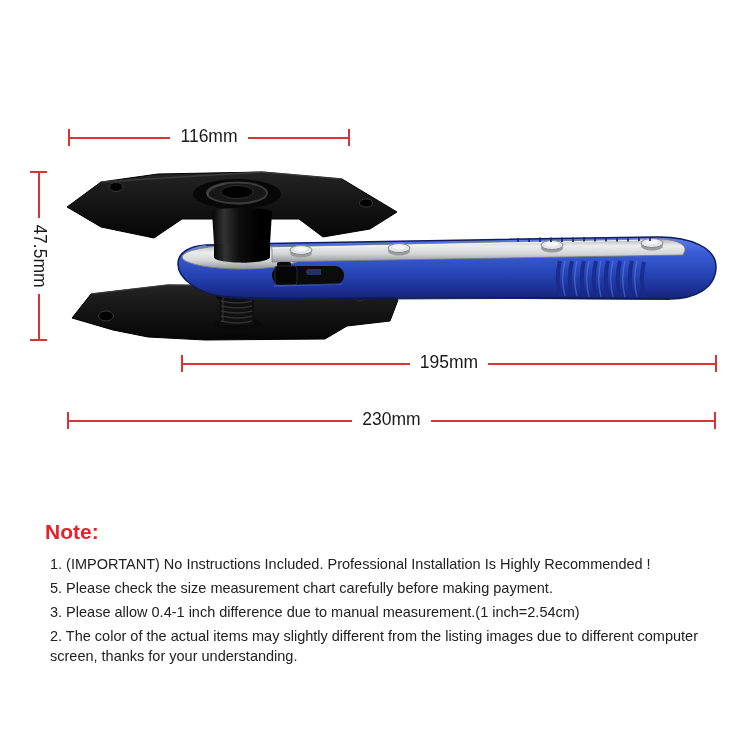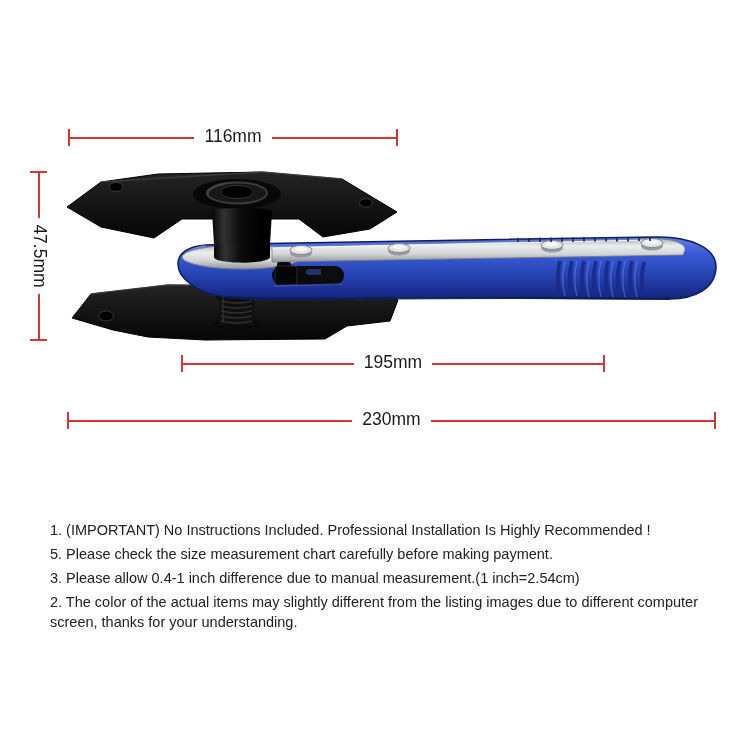--- a/index.html
+++ b/index.html
@@ -7,22 +7,22 @@
     position:relative;width:750px;height:750px;background:#ffffff;overflow:hidden;
     font-family:"Liberation Sans","DejaVu Sans",sans-serif;
   }
   .product-svg{position:absolute;left:0;top:0;width:750px;height:480px;}
 
   
   .dim-h{position:absolute;display:flex;align-items:center;height:17px;}
   .dim-h .tick{width:2px;height:17px;background:#d93434;}
   .dim-h .line{flex:1;height:2px;background:#d93434;}
   .dim-h .lbl{padding:0 10px;font-size:17.5px;line-height:1;color:#1a1a1a;transform:translateY(-1px);white-space:nowrap;}
-  .dim-116{left:68px;top:129px;width:330px;}
-  .dim-195{left:181px;top:355px;width:424px;}
+  .dim-116{left:68px;top:129px;width:282px;}
+  .dim-195{left:181px;top:355px;width:536px;}
   .dim-230{left:67px;top:412px;width:649px;justify-content:flex-end;}
 
   .dim-v{position:absolute;display:flex;flex-direction:column;align-items:center;width:17px;left:30px;top:171px;height:170px;}
   .dim-v .tick{height:2px;width:17px;background:#d93434;}
   .dim-v .line{flex:1;width:2px;background:#d93434;}
   .dim-v .lbl{height:76px;width:100%;position:relative;}
   .dim-v .lbl span{
     position:absolute;top:50%;left:50%;
     transform:translate(-50%,-50%) rotate(90deg);
     font-size:17.5px;color:#1a1a1a;white-space:nowrap;line-height:1;
@@ -187,19 +187,20 @@
 
   <div class="dim-h dim-230">
     <span class="tick"></span>
     <span class="line"></span>
     <span class="lbl">230mm</span>
     <span class="line"></span>
     <span class="tick"></span>
   </div>
 
   <div class="note">
+    <div class="note-title">Note:</div>
     <p>1. (IMPORTANT) No Instructions Included. Professional Installation Is Highly Recommended !</p>
     <p>5. Please check the size measurement chart carefully before making payment.</p>
     <p>3. Please allow 0.4-1 inch difference due to manual measurement.(1 inch=2.54cm)</p>
     <p>2. The color of the actual items may slightly different from the listing images due to different computer screen, thanks for your understanding.</p>
   </div>
 
 </div>
 
 </body></html>

